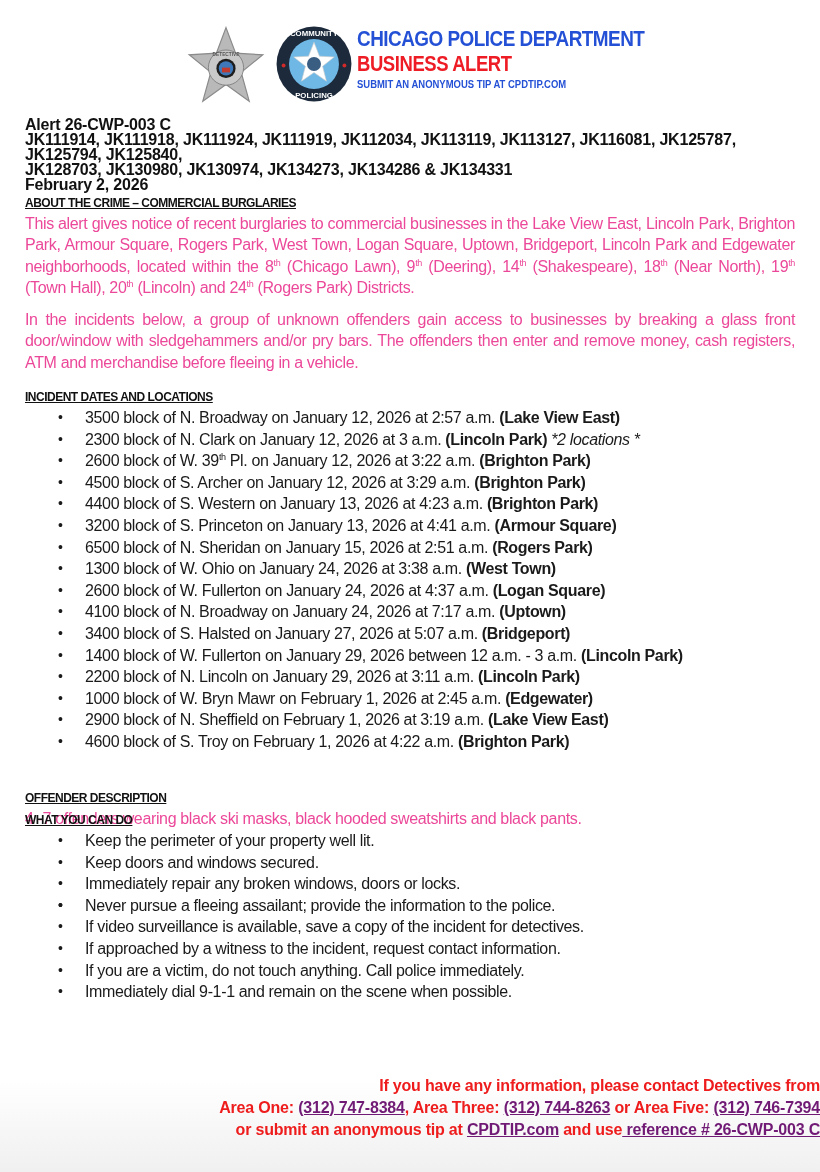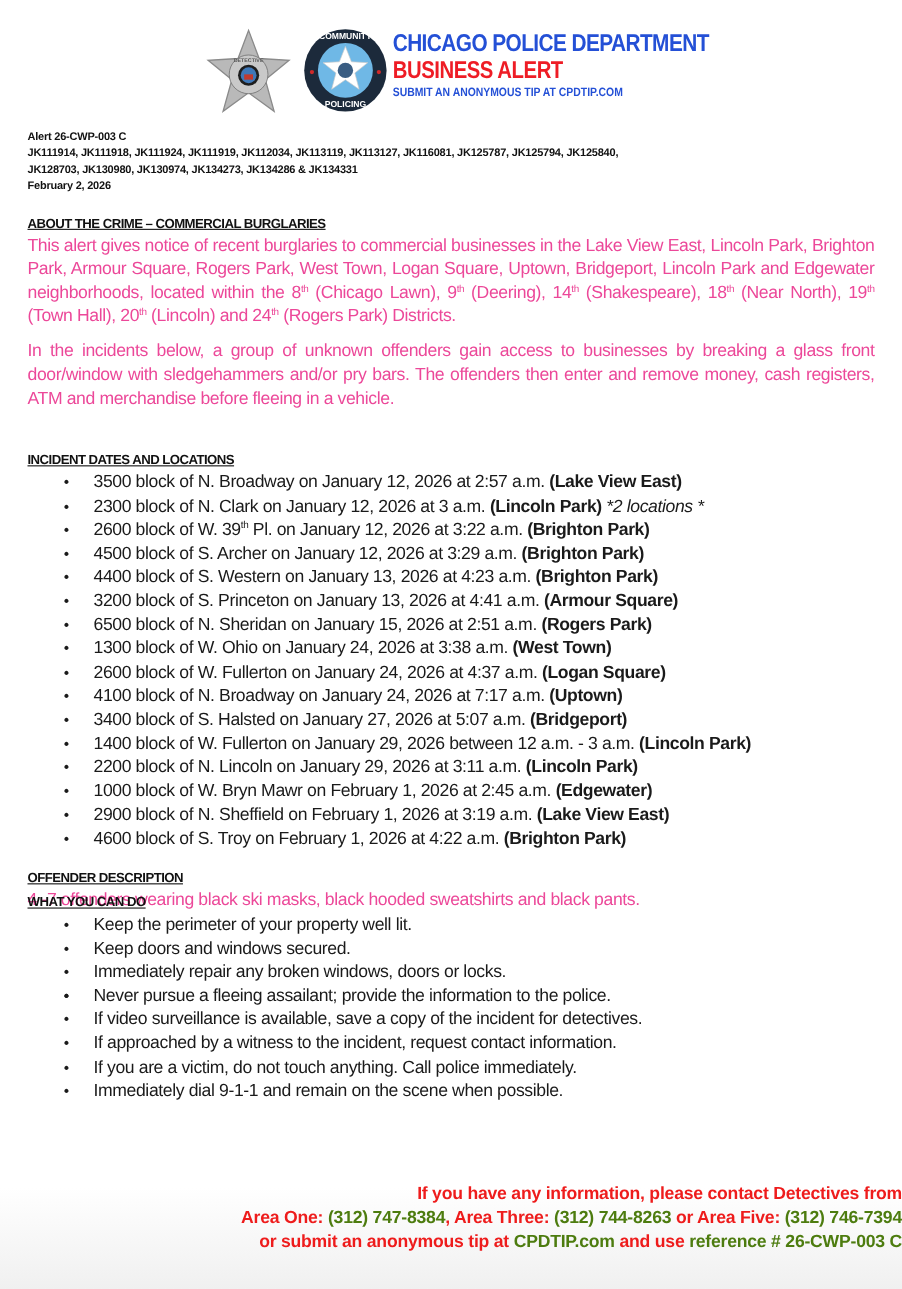--- a/index.html
+++ b/index.html
@@ -28,21 +28,21 @@
       transform: scaleX(0.84); transform-origin: left; letter-spacing: -0.5px;
       white-space: nowrap;
     }
     .head-tip {
       font-weight: bold; color: #2450d6; font-size: 11px; line-height: 16px;
       transform: scaleX(0.86); transform-origin: left; white-space: nowrap;
     }
 
     
     .meta { position: absolute; left: 25px; top: 117px; width: 780px;
-      font-size: 10px; font-weight: bold; line-height: 15px; color: #111;
+      font-size: 16px; font-weight: bold; line-height: 15px; color: #111;
       letter-spacing: -0.2px; }
 
     
     .section { position: absolute; left: 25px; width: 770px; }
     .sec-head {
       font-weight: bold; font-size: 12px; text-decoration: underline;
       line-height: 20px; letter-spacing: -0.5px; color: #111;
     }
     .para {
       font-size: 16px; line-height: 21.3px; text-align: justify;
@@ -59,21 +59,21 @@
     }
     .hood { font-weight: bold; }
     .note { font-style: italic; }
 
     
     .footer {
       position: absolute; left: 0; top: 1075px; width: 820px;
       text-align: right; color: #ee1c1c; font-weight: bold;
       font-size: 16px; line-height: 22px; letter-spacing: -0.2px;
     }
-    .footer a { color: #4d7c0f; }
+    .footer a { color: #701a75; text-decoration: underline; }
   </style>
 </head>
 <body>
 
 <div class="page">
 
   <div class="header">
     <svg class="badge-det" viewBox="0 0 100 100">
       <polygon points="50,2 62,34 96,36 69,58 79,94 50,73 21,94 31,58 4,36 38,34" fill="#b9b9b9" stroke="#8a8a8a" stroke-width="1.5"></polygon>
       <circle cx="50" cy="52" r="22" fill="#c9c9c9" stroke="#777" stroke-width="1"></circle>
@@ -105,21 +105,21 @@
     <div>JK128703, JK130980, JK130974, JK134273, JK134286 &amp; JK134331</div>
     <div>February 2, 2026</div>
   </div>
 
   <div class="section" style="top:193px;">
     <div class="sec-head">ABOUT THE CRIME – COMMERCIAL BURGLARIES</div>
     <div class="para"><span>This alert gives notice of recent burglaries to commercial businesses in the Lake View East, Lincoln Park, Brighton Park, Armour Square, Rogers Park, West Town, Logan Square, Uptown, Bridgeport, Lincoln Park and Edgewater neighborhoods, located within the 8</span><sup>th</sup><span> (Chicago Lawn), 9</span><sup>th</sup><span> (Deering), 14</span><sup>th</sup><span> (Shakespeare), 18</span><sup>th</sup><span> (Near North), 19</span><sup>th</sup><span> (Town Hall), 20</span><sup>th</sup><span> (Lincoln) and 24</span><sup>th</sup><span> (Rogers Park) Districts.</span></div>
     <div class="para" style="margin-top:11px;">In the incidents below, a group of unknown offenders gain access to businesses by breaking a glass front door/window with sledgehammers and/or pry bars.  The offenders then enter and remove money, cash registers, ATM and merchandise before fleeing in a vehicle.</div>
   </div>
 
-  <div class="section" style="top:408px;">
+  <div class="section" style="top:387px;">
     <div class="sec-head">INCIDENT DATES AND LOCATIONS</div>
     <ul class="blist">
       <li><span class="bullet">•</span><span>3500 block of N. Broadway on January 12, 2026 at 2:57 a.m. </span><span class="hood">(Lake View East)</span></li>
       <li><span class="bullet">•</span><span>2300 block of N. Clark on January 12, 2026 at 3 a.m. </span><span class="hood">(Lincoln Park)</span><span class="note"> *2 locations *</span></li>
       <li><span class="bullet">•</span><span>2600 block of W. 39</span><sup>th</sup><span> Pl. on January 12, 2026 at 3:22 a.m. </span><span class="hood">(Brighton Park)</span></li>
       <li><span class="bullet">•</span><span>4500 block of S. Archer on January 12, 2026 at 3:29 a.m. </span><span class="hood">(Brighton Park)</span></li>
       <li><span class="bullet">•</span><span>4400 block of S. Western on January 13, 2026 at 4:23 a.m. </span><span class="hood">(Brighton Park)</span></li>
       <li><span class="bullet">•</span><span>3200 block of S. Princeton on January 13, 2026 at 4:41 a.m. </span><span class="hood">(Armour Square)</span></li>
       <li><span class="bullet">•</span><span>6500 block of N. Sheridan on January 15, 2026 at 2:51 a.m. </span><span class="hood">(Rogers Park)</span></li>
       <li><span class="bullet">•</span><span>1300 block of W. Ohio on January 24, 2026 at 3:38 a.m. </span><span class="hood">(West Town)</span></li>

